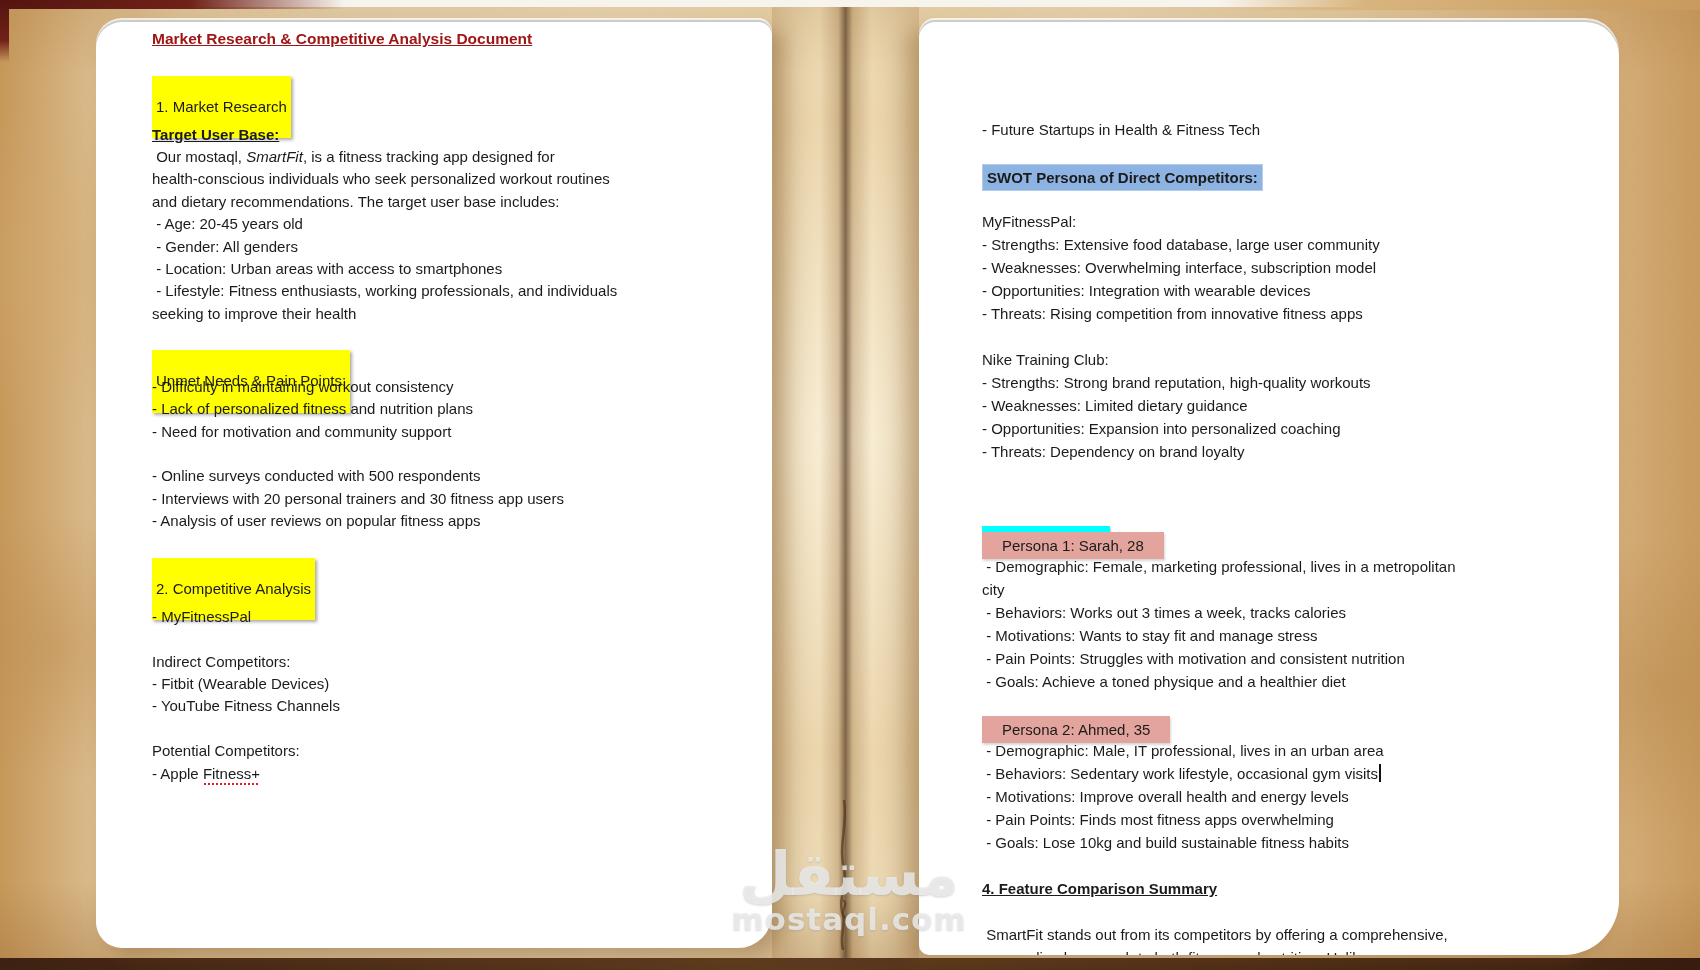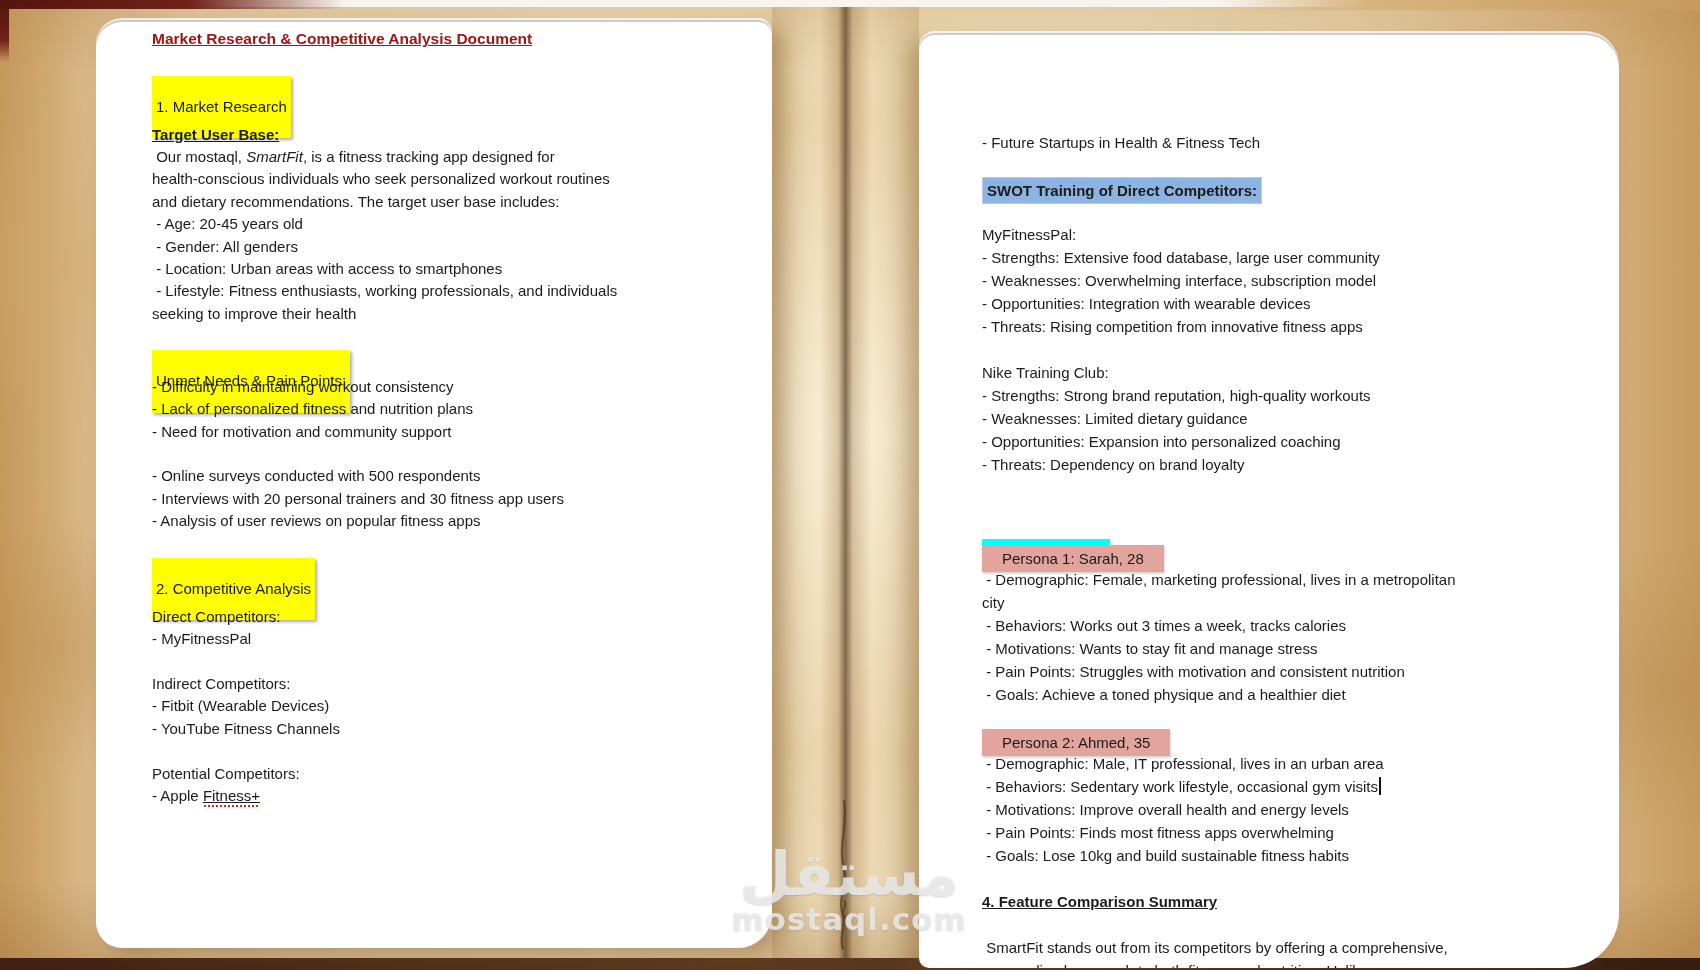--- a/index.html
+++ b/index.html
@@ -35,38 +35,38 @@
     background:linear-gradient(90deg,#3f2113,#5d3a1f 45%,#4a2a16 75%,#371c0f);}
   
   .page{position:absolute;background:var(--page-white);z-index:3;overflow:hidden;box-sizing:border-box;}
   .page-left{
     left:96px;top:22px;width:676px;height:926px;
     border-radius:26px 14px 34px 26px;
     padding:6px 0 0 56px;
     box-shadow:0 -2px 0 #cbcbcb, 0 -4px 0 rgba(255,255,255,.75), 12px 7px 20px rgba(120,80,30,.38);
   }
   .page-right{
-    left:919px;top:35px;width:700px;height:933px;
+    left:919px;top:22px;width:700px;height:933px;
     border-radius:16px 34px 55px 10px;
     padding:96px 0 0 63px;
     box-shadow:0 -2px 0 #cbcbcb, 0 -4px 0 rgba(255,255,255,.75), -12px 7px 20px rgba(120,80,30,.33);
   }
   
   .page .line{white-space:pre;height:22.4px;line-height:22.4px;font-size:15px;color:var(--text-black);}
   .page-right .line{height:23px;line-height:23px;}
   .page-left .line.hl{margin:3px 0;}
   .linetext{display:inline-block;}
   .title .linetext{font-weight:700;text-decoration:underline;color:var(--title-red);font-size:15.5px;}
   .boldu .linetext{font-weight:700;text-decoration:underline;}
   .hY .linetext{background:var(--hl-yellow);padding:20px 4px;box-shadow:2px 2px 3px rgba(90,90,90,.5);}
   .hB .linetext{background:var(--hl-blue);font-weight:700;padding:2px 5px;box-shadow:inset 0 0 0 1px rgba(255,255,255,.35);}
   .hC .linetext{background:var(--hl-cyan);font-weight:700;padding:2px 3px;box-shadow:1px 2px 2px rgba(120,120,120,.4);margin-top:40px;}
   .hP .linetext{background:var(--hl-pink);padding:2px 20px;box-shadow:1px 2px 2px rgba(140,140,140,.35);}
   .f-i{font-style:italic;}
-  .f-us{text-decoration:underline;position:relative;text-align:right;}
+  .f-us{position:relative;text-align:right;}
   .f-us::after{content:"";position:absolute;left:1px;right:1px;bottom:-3px;height:2px;
     background:repeating-linear-gradient(90deg,var(--spell-red) 0 2px,rgba(0,0,0,0) 2px 4px);}
   .caret{display:inline-block;width:2px;height:18px;background:var(--caret-black);vertical-align:-3px;margin-left:1px;}
   
   .watermark{position:absolute;left:708px;top:843px;width:282px;z-index:6;text-align:center;
     color:var(--watermark-color);text-shadow:0 1px 2px rgba(140,140,140,.35);
     font-family:"DejaVu Sans",sans-serif;pointer-events:none;}
   .wm-ar{font-size:60px;font-weight:700;line-height:1.05;}
   .wm-latin{font-size:31px;font-weight:700;line-height:1;letter-spacing:1px;margin-top:-2px;}
 </style>
@@ -114,36 +114,35 @@
       <div class="line body"><span class="linetext"><span>- Difficulty in maintaining workout consistency</span></span></div>
       <div class="line body"><span class="linetext"><span>- Lack of personalized fitness and nutrition plans</span></span></div>
       <div class="line body"><span class="linetext"><span>- Need for motivation and community support</span></span></div>
       <div class="line blank">&nbsp;</div>
       <div class="line body"><span class="linetext"><span>- Online surveys conducted with 500 respondents</span></span></div>
       <div class="line body"><span class="linetext"><span>- Interviews with 20 personal trainers and 30 fitness app users</span></span></div>
       <div class="line body"><span class="linetext"><span>- Analysis of user reviews on popular fitness apps</span></span></div>
       <div class="line blank">&nbsp;</div>
       <div class="line hY hl"><span class="linetext"><span>2. Competitive Analysis</span></span></div>
       <div class="line blank">&nbsp;</div>
-      <div class="line body"><span class="linetext"><span>Direct Competitors:</span></span></div>
       <div class="line body"><span class="linetext"><span>- MyFitnessPal</span></span></div>
       <div class="line blank">&nbsp;</div>
       <div class="line body"><span class="linetext"><span>Indirect Competitors:</span></span></div>
       <div class="line body"><span class="linetext"><span>- Fitbit (Wearable Devices)</span></span></div>
       <div class="line body"><span class="linetext"><span>- YouTube Fitness Channels</span></span></div>
       <div class="line blank">&nbsp;</div>
       <div class="line body"><span class="linetext"><span>Potential Competitors:</span></span></div>
       <div class="line body"><span class="linetext"><span>- Apple </span><span class="f-us">Fitness+</span></span></div>
     </div>
 </div>
 <div class="page page-right">
   <div>
       <div class="line body"><span class="linetext"><span>- Future Startups in Health &amp; Fitness Tech</span></span></div>
       <div class="line blank">&nbsp;</div>
-      <div class="line hB hl"><span class="linetext"><span>SWOT Training of Direct Competitors:</span></span></div>
+      <div class="line hB hl"><span class="linetext"><span>SWOT Persona of Direct Competitors:</span></span></div>
       <div class="line blank">&nbsp;</div>
       <div class="line body"><span class="linetext"><span>MyFitnessPal:</span></span></div>
       <div class="line body"><span class="linetext"><span>- Strengths: Extensive food database, large user community</span></span></div>
       <div class="line body"><span class="linetext"><span>- Weaknesses: Overwhelming interface, subscription model</span></span></div>
       <div class="line body"><span class="linetext"><span>- Opportunities: Integration with wearable devices</span></span></div>
       <div class="line body"><span class="linetext"><span>- Threats: Rising competition from innovative fitness apps</span></span></div>
       <div class="line blank">&nbsp;</div>
       <div class="line body"><span class="linetext"><span>Nike Training Club:</span></span></div>
       <div class="line body"><span class="linetext"><span>- Strengths: Strong brand reputation, high-quality workouts</span></span></div>
       <div class="line body"><span class="linetext"><span>- Weaknesses: Limited dietary guidance</span></span></div>

